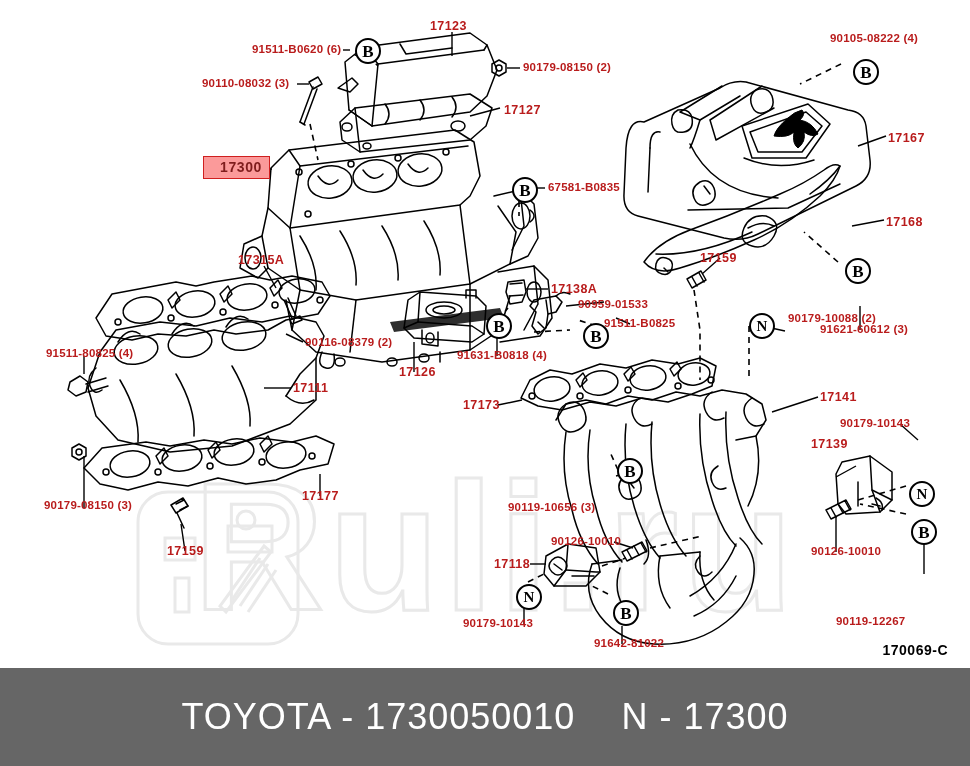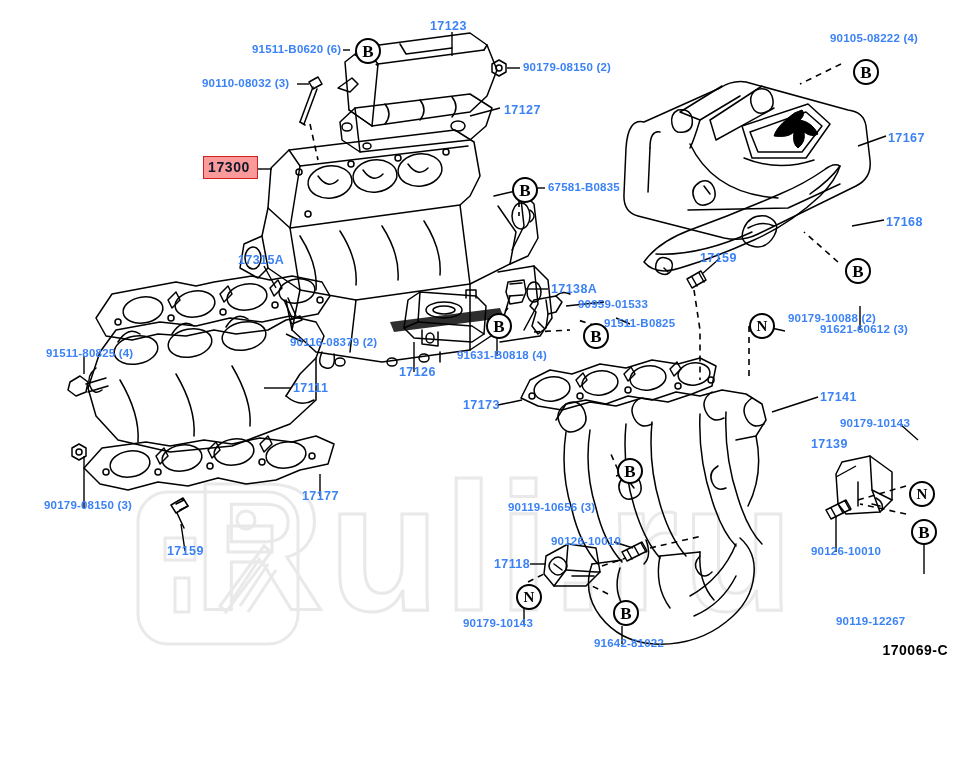--- a/index.html
+++ b/index.html
@@ -14,33 +14,33 @@
 
   
   #watermark{position:absolute;left:0;top:0;width:970px;height:668px;pointer-events:none;}
 
   
   .lbl{
     position:absolute;
     font-family:"Liberation Sans",sans-serif;
     font-size:12.5px;
     font-weight:bold;
-    color:#3b82f6;
+    color:#b91c1c;
     white-space:nowrap;
     letter-spacing:.4px;
     line-height:1;
   }
   .lbl.sm{font-size:11.5px;letter-spacing:.2px;}
 
   
   .lbl.hl{
     background:#fb9a9a;
     border:1.5px solid #cf1f1f;
-    padding:3px 7px 4px 4px;
-    color:#0f172a;
+    padding:3px 7px 4px 16px;
+    color:#7f1d1d;
     font-size:14px;
     letter-spacing:.6px;
   }
 
   
   .marker{
     position:absolute;
     width:26px;height:26px;
     border:2px solid #000;
     border-radius:50%;
@@ -478,21 +478,21 @@
         <div class="lbl" style="left: 504px; top: 104px;">17127</div>
         <div class="lbl" style="left: 888px; top: 132px;">17167</div>
         <div class="lbl sm" style="left: 548px; top: 182px;">67581-B0835</div>
         <div class="lbl" style="left: 886px; top: 216px;">17168</div>
         <div class="lbl" style="left: 238px; top: 254px;">17315A</div>
         <div class="lbl" style="left: 700px; top: 252px;">17159</div>
         <div class="lbl" style="left: 551px; top: 283px;">17138A</div>
         <div class="lbl sm" style="left: 578px; top: 299px;">90959-01533</div>
         <div class="lbl sm" style="left: 820px; top: 324px;">91621-60612 (3)</div>
         <div class="lbl sm" style="left: 604px; top: 318px;">91511-B0825</div>
-        <div class="lbl sm" style="left: 290px; top: 337px;">90116-08379 (2)</div>
+        <div class="lbl sm" style="left: 305px; top: 337px;">90116-08379 (2)</div>
         <div class="lbl sm" style="left: 788px; top: 313px;">90179-10088 (2)</div>
         <div class="lbl sm" style="left: 46px; top: 348px;">91511-80825 (4)</div>
         <div class="lbl sm" style="left: 457px; top: 350px;">91631-B0818 (4)</div>
         <div class="lbl" style="left: 399px; top: 366px;">17126</div>
         <div class="lbl" style="left: 293px; top: 382px;">17111</div>
         <div class="lbl" style="left: 820px; top: 391px;">17141</div>
         <div class="lbl" style="left: 463px; top: 399px;">17173</div>
         <div class="lbl sm" style="left: 840px; top: 418px;">90179-10143</div>
         <div class="lbl" style="left: 811px; top: 438px;">17139</div>
         <div class="lbl sm" style="left: 508px; top: 470px; margin-top: 32px;">90119-10656 (3)</div>
@@ -520,14 +520,20 @@
         <div class="marker" style="left: 911px; top: 519px;">B</div>
         <div class="marker n" style="left: 516px; top: 584px;">N</div>
         <div class="marker" style="left: 613px; top: 600px;">B</div>
       </div>
 
     <div class="lbl hl" style="left:203px;top:156px;">17300</div>
 
     <div id="refcode">170069-C</div>
   </div>
 
+  <div id="footer">
+    <div id="footer-inner">
+      <div class="foot-txt">TOYOTA - 1730050010</div>
+      <div class="foot-txt">N - 17300</div>
+    </div>
+  </div>
 
 </div>
 
 </body></html>

